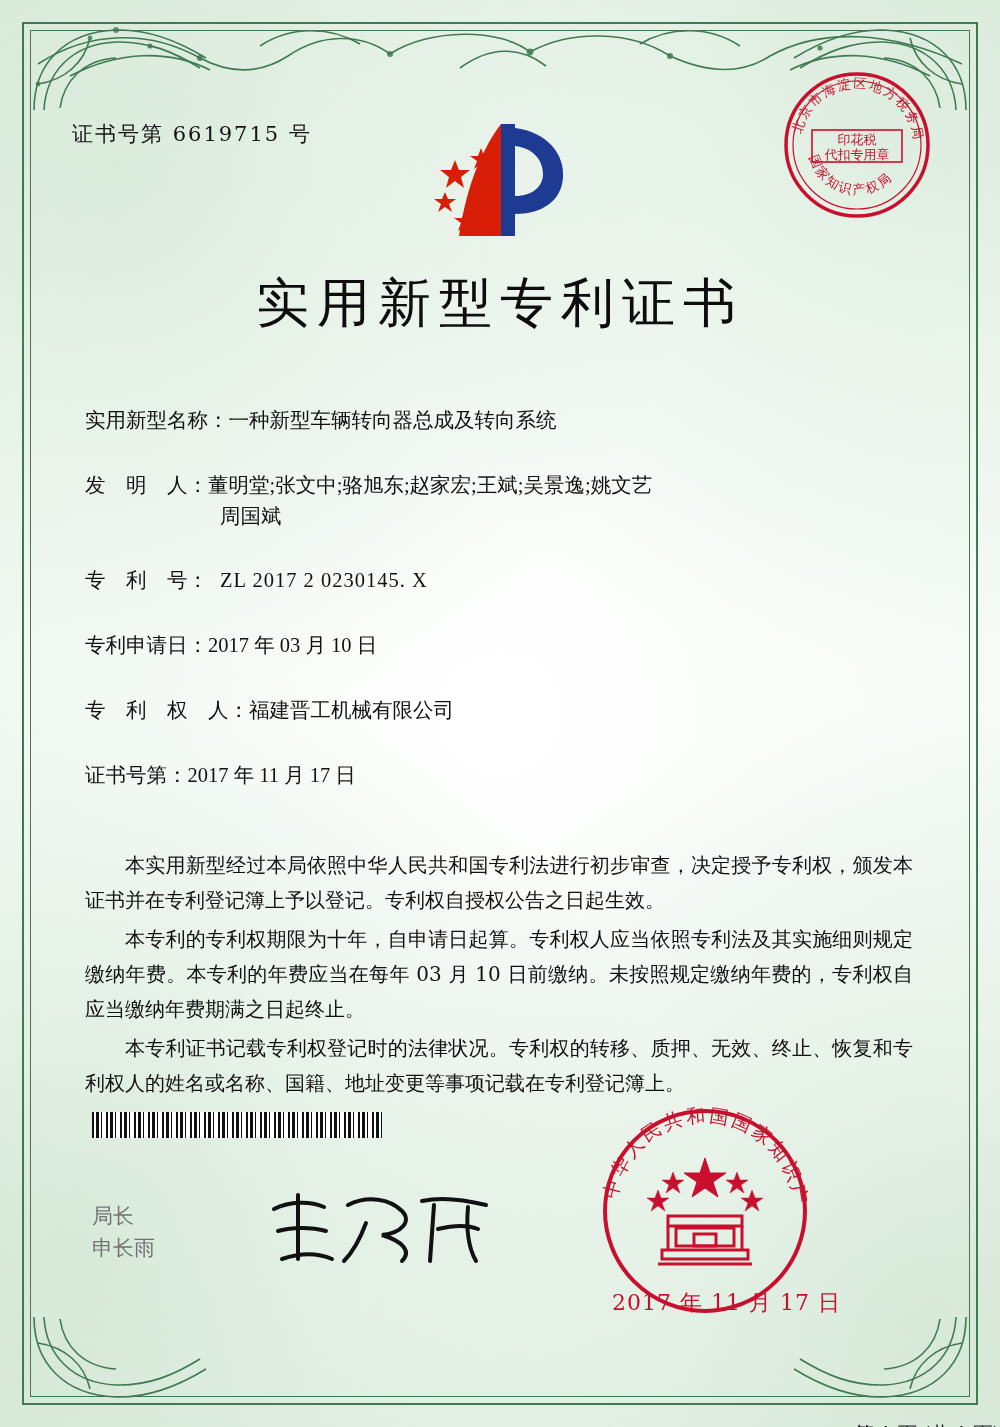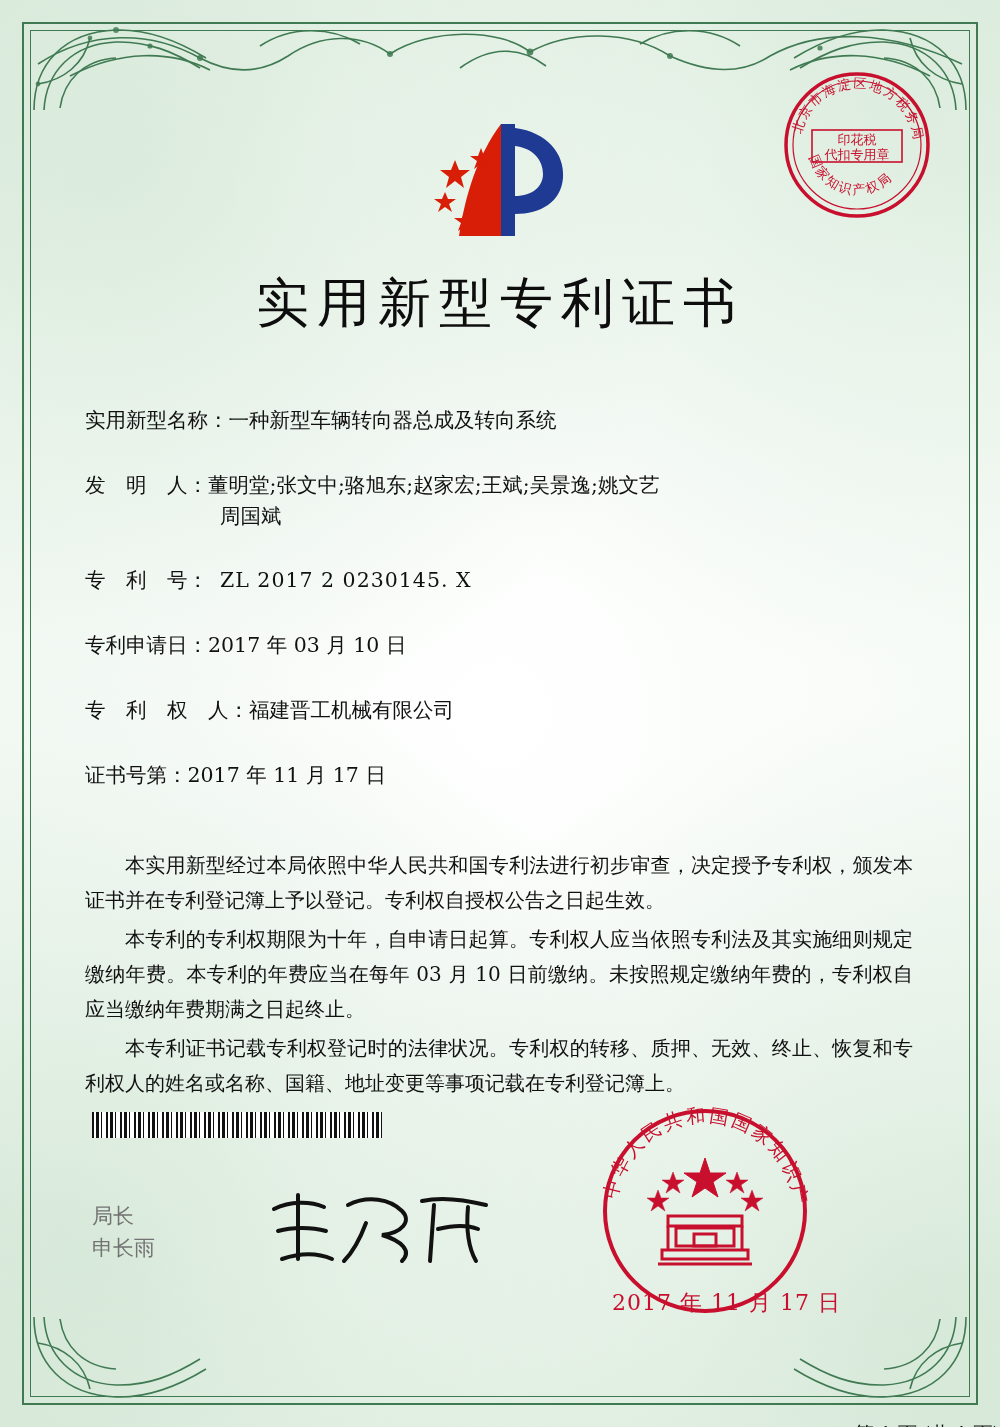--- a/index.html
+++ b/index.html
@@ -124,20 +124,21 @@
     margin-bottom: 34px;
     font-size: 20.5px;
     line-height: 1.5;
   }
   .field-label {
     white-space: pre;
     flex: none;
   }
   .field-value {
     flex: 1;
+    font-family: Liberation Serif, serif;
   }
   .field-value .line2 {
     display: block;
     margin-left: 12px;
   }
   .mono-num {
     letter-spacing: 1px;
     margin-left: 12px;
   }
 
@@ -294,20 +295,21 @@
     <svg viewBox="0 0 180 90" xmlns="http://www.w3.org/2000/svg">
       <g fill="none" stroke="currentColor" stroke-width="1.6">
         <path d="M4 86 C 4 40, 34 8, 86 6 C 120 5, 150 18, 176 34"></path>
         <path d="M14 86 C 16 48, 42 20, 86 18 C 118 17, 144 28, 170 44"></path>
         <path d="M30 84 C 34 56, 54 36, 86 34"></path>
         <path d="M8 60 C 34 56, 54 40, 60 14"></path>
       </g>
     </svg>
   </div>
 
+  <div class="cert-no">证书号第 6619715 号</div>
 
   <div class="logo">
     <svg viewBox="0 0 160 135" xmlns="http://www.w3.org/2000/svg">
       <path d="M86 6 L100 6 L100 118 L78 118 Z" fill="#1f3a93"></path>
       <path d="M100 10 C 132 14, 150 36, 148 60 C 146 84, 126 96, 100 96 L100 78 C 118 78, 128 68, 128 56 C 128 42, 118 30, 100 28 Z" fill="#1f3a93"></path>
       <path d="M86 6 L86 118 L44 118 C 50 78, 62 38, 86 6 Z" fill="#d81e06"></path>
       <g fill="#d81e06">
         <polygon points="40,42 44,52 55,52 46,59 49,70 40,63 31,70 34,59 25,52 36,52"></polygon>
         <polygon points="66,30 69,38 77,38 70,43 73,51 66,46 59,51 62,43 55,38 63,38"></polygon>
         <polygon points="50,92 53,100 61,100 54,105 57,113 50,108 43,113 46,105 39,100 47,100"></polygon>

